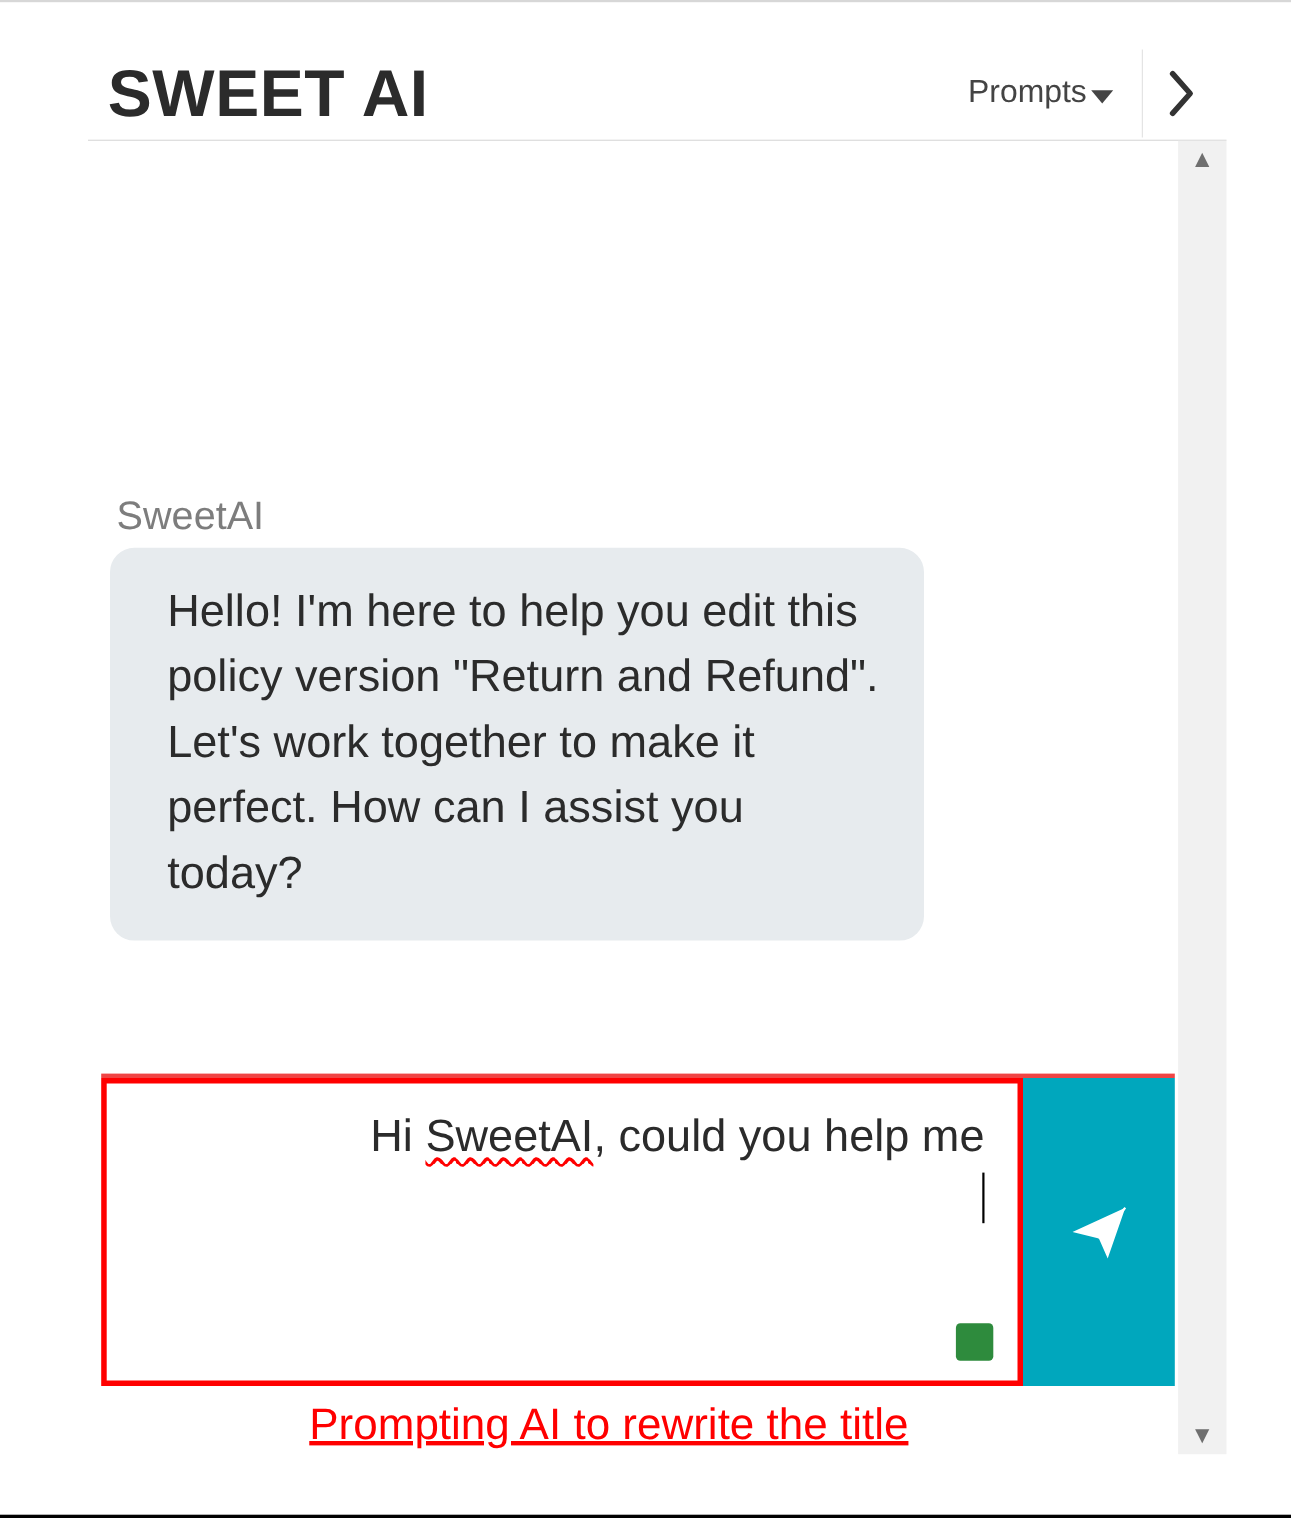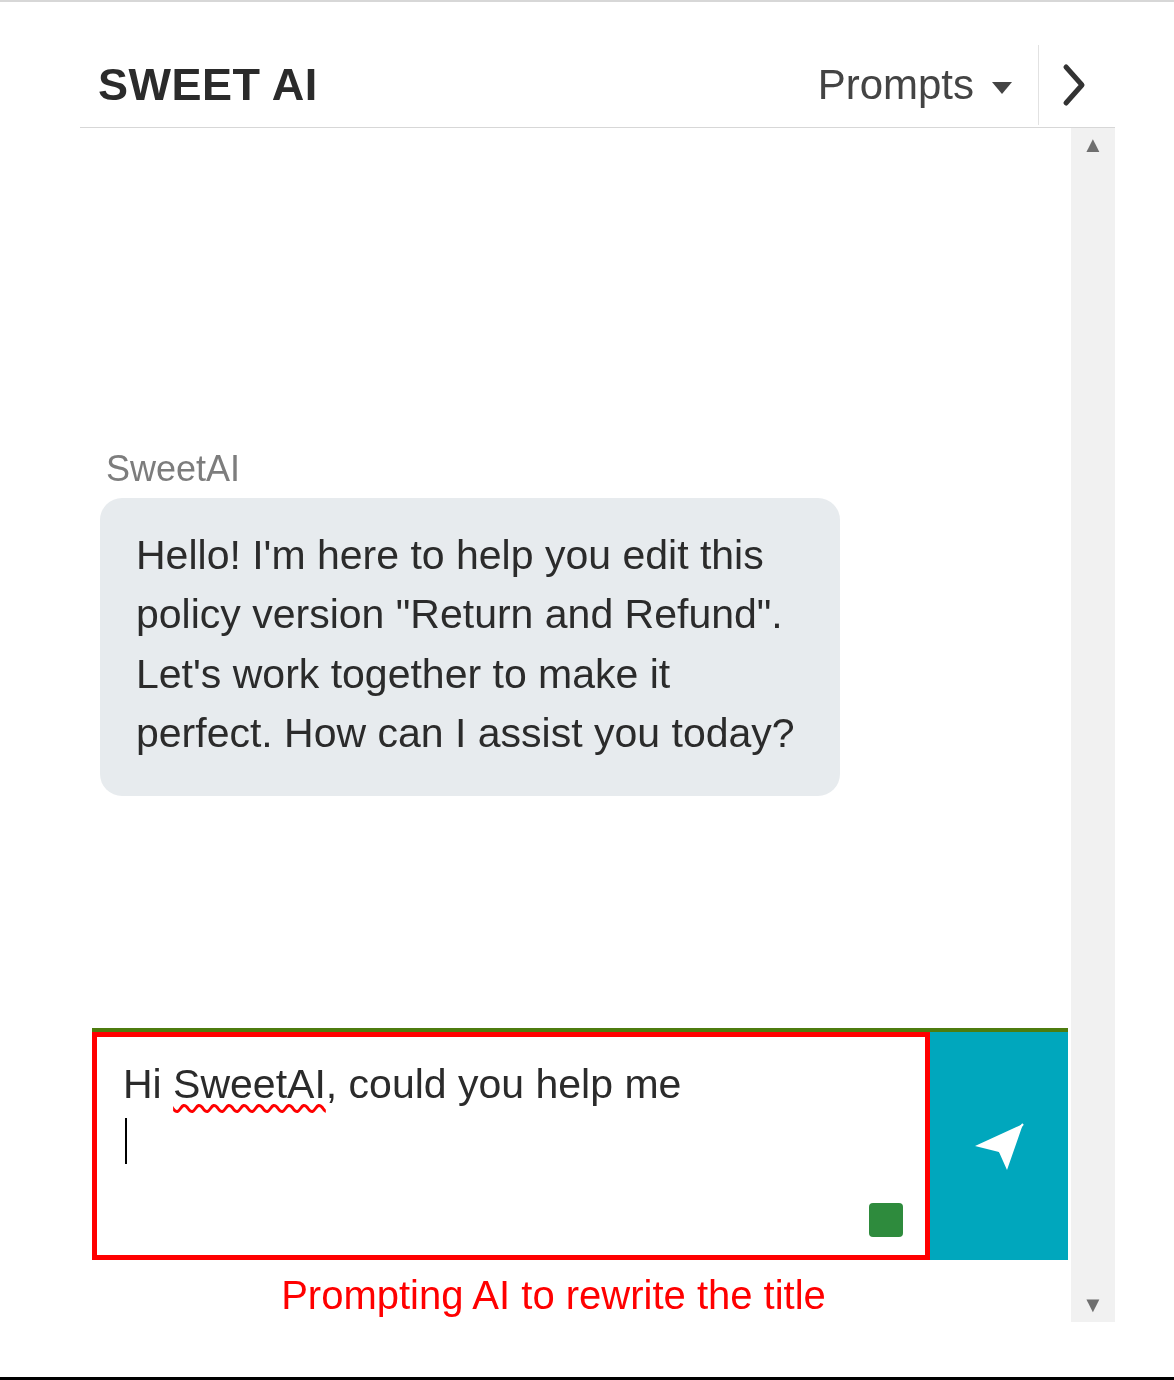--- a/index.html
+++ b/index.html
@@ -30,31 +30,31 @@
   }
   .header {
     display: flex;
     align-items: center;
     height: 86px;
     border-bottom: 1px solid #d7d7d7;
     padding: 0 6px 0 18px;
   }
   .title {
     flex: 1;
-    font-size: 45px;
+    font-size: 60px;
     font-weight: 700;
     letter-spacing: 0.5px;
     color: #2b2b2b;
   }
   .prompts {
-    font-size: 42px;
+    font-size: 29px;
     color: #444;
     display: flex;
     align-items: center;
-    gap: 18px;
+    gap: 4px;
     padding-right: 26px;
     border-right: 1px solid #e2e2e2;
     height: 80px;
     cursor: pointer;
   }
   .caret-down {
     width: 0; height: 0;
     border-left: 10px solid transparent;
     border-right: 10px solid transparent;
     border-top: 12px solid #444;
@@ -110,33 +110,34 @@
     width: 740px;
   }
   .sender {
     font-size: 36px;
     color: #7d7d7d;
     margin: 0 0 8px 6px;
   }
   .bubble {
     background: #e7ebee;
     border-radius: 22px;
-    padding: 28px 34px 32px 36px;
+    padding: 28px 34px 32px 52px;
     font-size: 41px;
     line-height: 1.45;
     color: #2b2b2b;
   }
   .input-row {
     position: absolute;
     left: 12px;
     bottom: 62px;
     width: 976px;
-    height: 232px;
-    border-top: 4px solid #4d7c0f;
-    display: flex;
+    height: 284px;
+    border-top: 4px solid #ef4444;
+    display: flex;
+    text-align: right;
   }
   .input-box {
     flex: 1;
     border: 5px solid #ff0000;
     background: #fff;
     padding: 18px 30px 18px 26px;
     font-size: 41px;
     line-height: 1.42;
     color: #2b2b2b;
     position: relative;
@@ -175,20 +176,21 @@
   .send-btn svg { display:block; }
   .caption {
     position: absolute;
     left: 0;
     right: 44px;
     bottom: 4px;
     text-align: center;
     font-size: 40px;
     color: #ff0000;
     font-weight: 500;
+    text-decoration: underline;
   }
 </style>
 </head>
 <body>
 
 <div class="outer">
   <div class="panel">
 
     <div class="header">
       <div class="title">SWEET AI</div>

